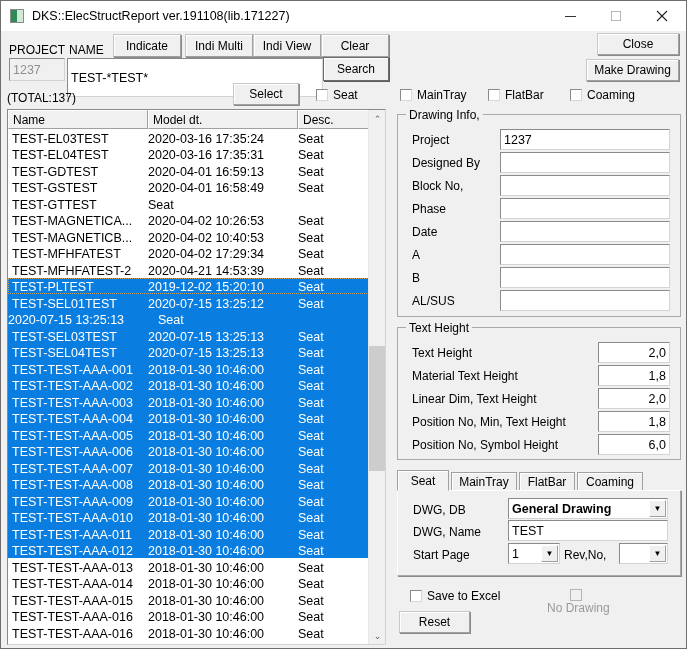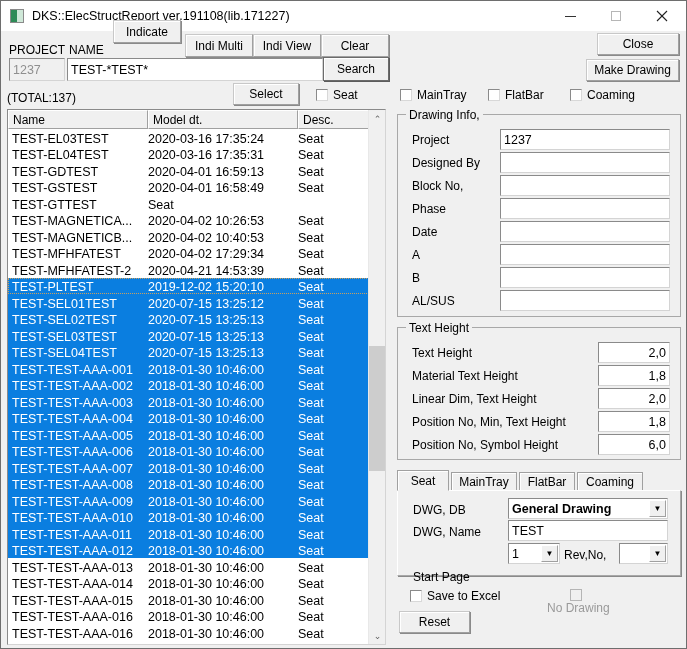--- a/index.html
+++ b/index.html
@@ -220,27 +220,27 @@
       <svg width="12" height="12" viewBox="0 0 12 12">
         <line x1="1" y1="1" x2="11" y2="11" stroke="#222" stroke-width="1.1"></line>
         <line x1="11" y1="1" x2="1" y2="11" stroke="#222" stroke-width="1.1"></line>
       </svg>
     </div>
   </div>
 
   <div class="lbl" style="left:8px; top:42px;">PROJECT</div>
   <div class="lbl" style="left:68px; top:42px;">NAME</div>
 
-  <div class="w-btn" style="left:112px; top:19px; width:68px; height:23px;">Indicate</div>
+  <div class="w-btn" style="left:112px; top:33px; width:68px; height:23px;">Indicate</div>
   <div class="w-btn" style="left:184px; top:33px; width:68px; height:23px;">Indi Multi</div>
   <div class="w-btn" style="left:252px; top:33px; width:68px; height:23px;">Indi View</div>
   <div class="w-btn" style="left:320px; top:33px; width:68px; height:23px;">Clear</div>
 
   <div class="w-field disabled" style="left:8px; top:57px; width:56px; height:23px;">1237</div>
-  <div class="w-field" style="left:66px; top:57px; width:256px; height:23px;">TEST-*TEST*</div>
+  <div class="w-field" style="left:66px; top:57px; width:256px; height:39px;">TEST-*TEST*</div>
   <div class="w-btn" style="left:322px; top:56px; width:66px; height:24px; box-shadow: inset 1px 1px 0 #ffffff, 1px 1px 0 #5c5c5c; border-color:#6b6b6b;">Search</div>
 
   <div class="w-btn" style="left:596px; top:32px; width:82px; height:22px;">Close</div>
   <div class="w-btn" style="left:585px; top:58px; width:93px; height:22px;">Make Drawing</div>
 
   <div class="lbl" style="left:6px; top:90px;">(TOTAL:137)</div>
 
   <div class="w-btn" style="left:232px; top:82px; width:66px; height:22px;">Select</div>
 
   <div class="w-check" style="left:315px; top:87px;">
@@ -315,21 +315,20 @@
           <div class="c-name">TEST-PLTEST</div>
           <div class="c-date">2019-12-02 15:20:10</div>
           <div class="c-desc">Seat</div>
         </div>
         <div class="row sel">
           <div class="c-name">TEST-SEL01TEST</div>
           <div class="c-date">2020-07-15 13:25:12</div>
           <div class="c-desc">Seat</div>
         </div>
         <div class="row sel">
-          <div class="c-name">TEST-SEL02TEST</div>
           <div class="c-date">2020-07-15 13:25:13</div>
           <div class="c-desc">Seat</div>
         </div>
         <div class="row sel">
           <div class="c-name">TEST-SEL03TEST</div>
           <div class="c-date">2020-07-15 13:25:13</div>
           <div class="c-desc">Seat</div>
         </div>
         <div class="row sel">
           <div class="c-name">TEST-SEL04TEST</div>
@@ -483,21 +482,21 @@
   <div id="tabpanel">
     <div class="lbl" style="left:15px; top:12px;">DWG, DB</div>
     <div class="w-combo" style="left:110px; top:7px; width:160px; height:21px;font-weight:bold;">
       <span>General Drawing</span>
       <span class="arrow">▼</span>
     </div>
 
     <div class="lbl" style="left:15px; top:34px;">DWG, Name</div>
     <div class="w-field" style="left:110px; top:29px; width:160px; height:21px;">TEST</div>
 
-    <div class="lbl" style="left:15px; top:57px;margin-top:22px;">Start Page</div>
+    <div class="lbl" style="left:15px; top:57px;">Start Page</div>
     <div class="w-combo" style="left:110px; top:52px; width:52px; height:21px;">
       <span>1</span>
       <span class="arrow">▼</span>
     </div>
     <div class="lbl" style="left:166px; top:57px;">Rev,No,</div>
     <div class="w-combo" style="left:221px; top:52px; width:49px; height:21px;">
       <span></span>
       <span class="arrow">▼</span>
     </div>
   </div>

